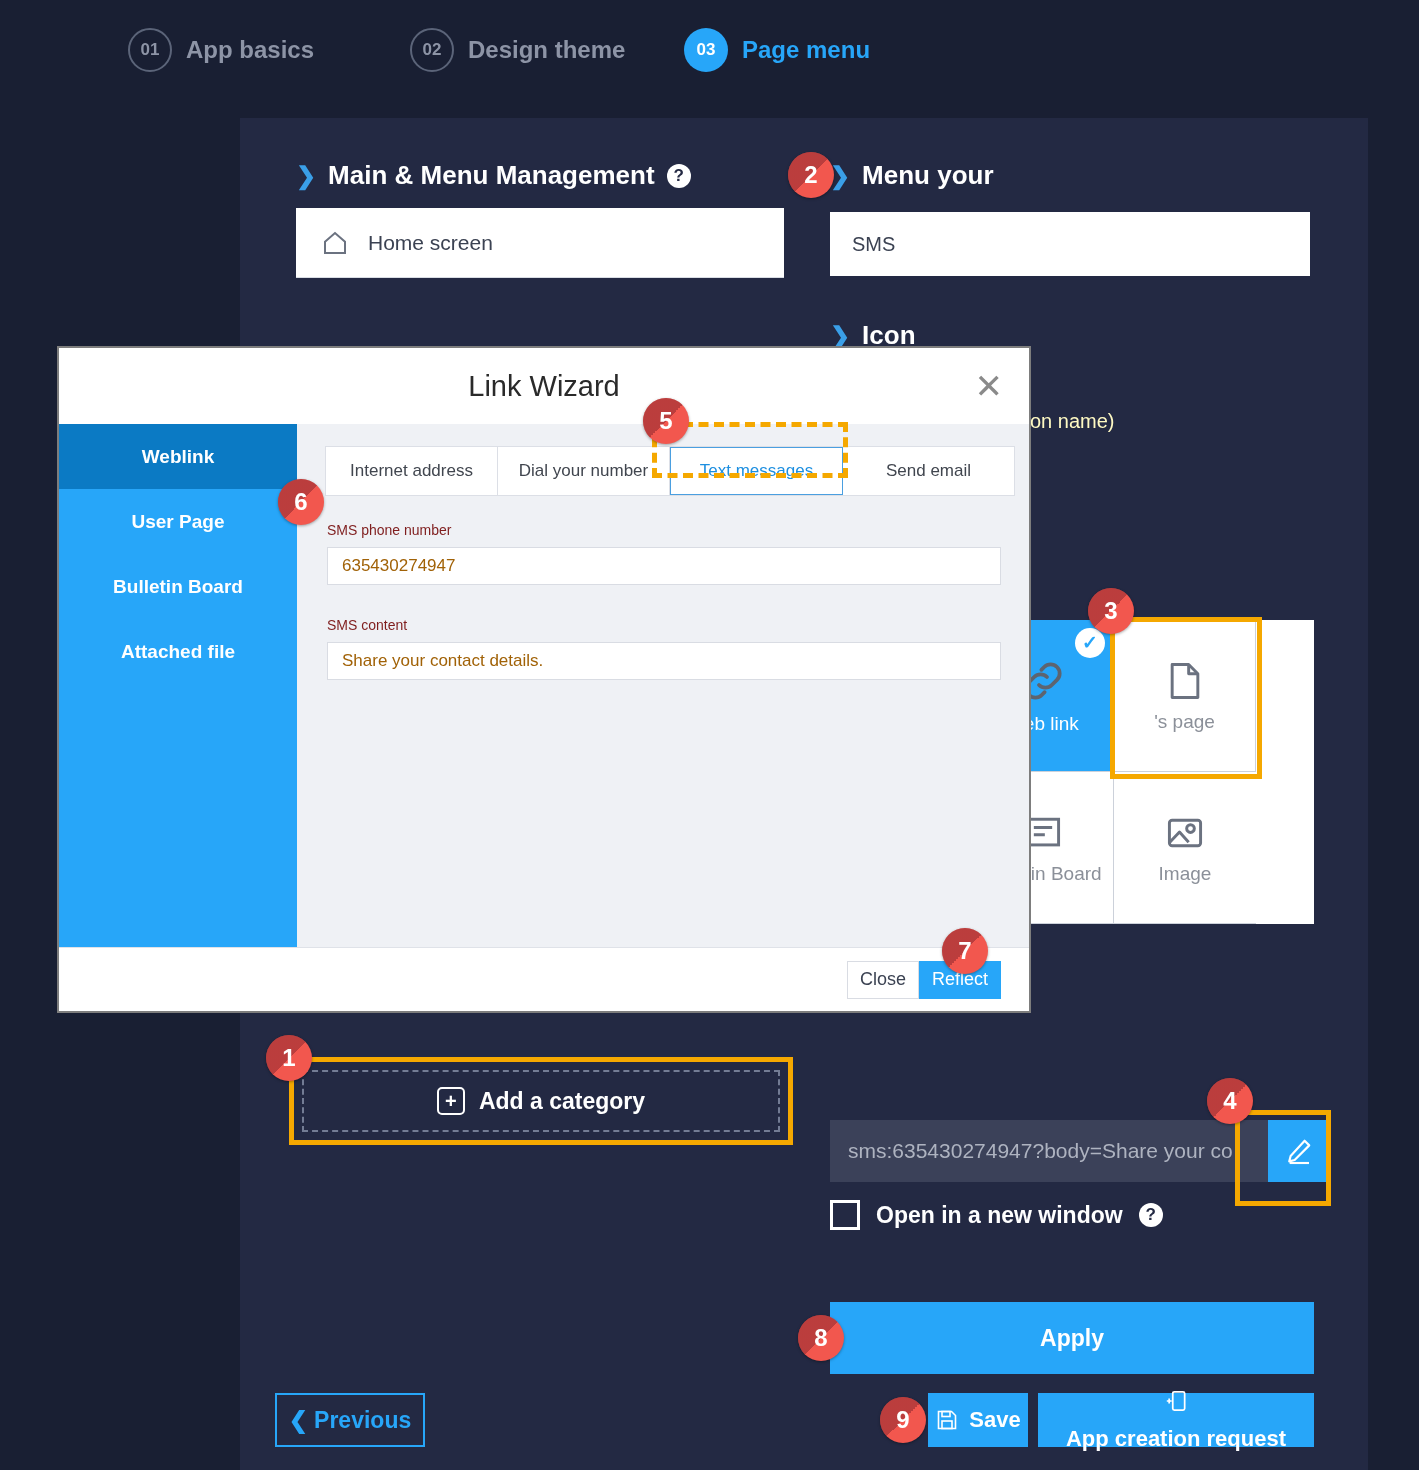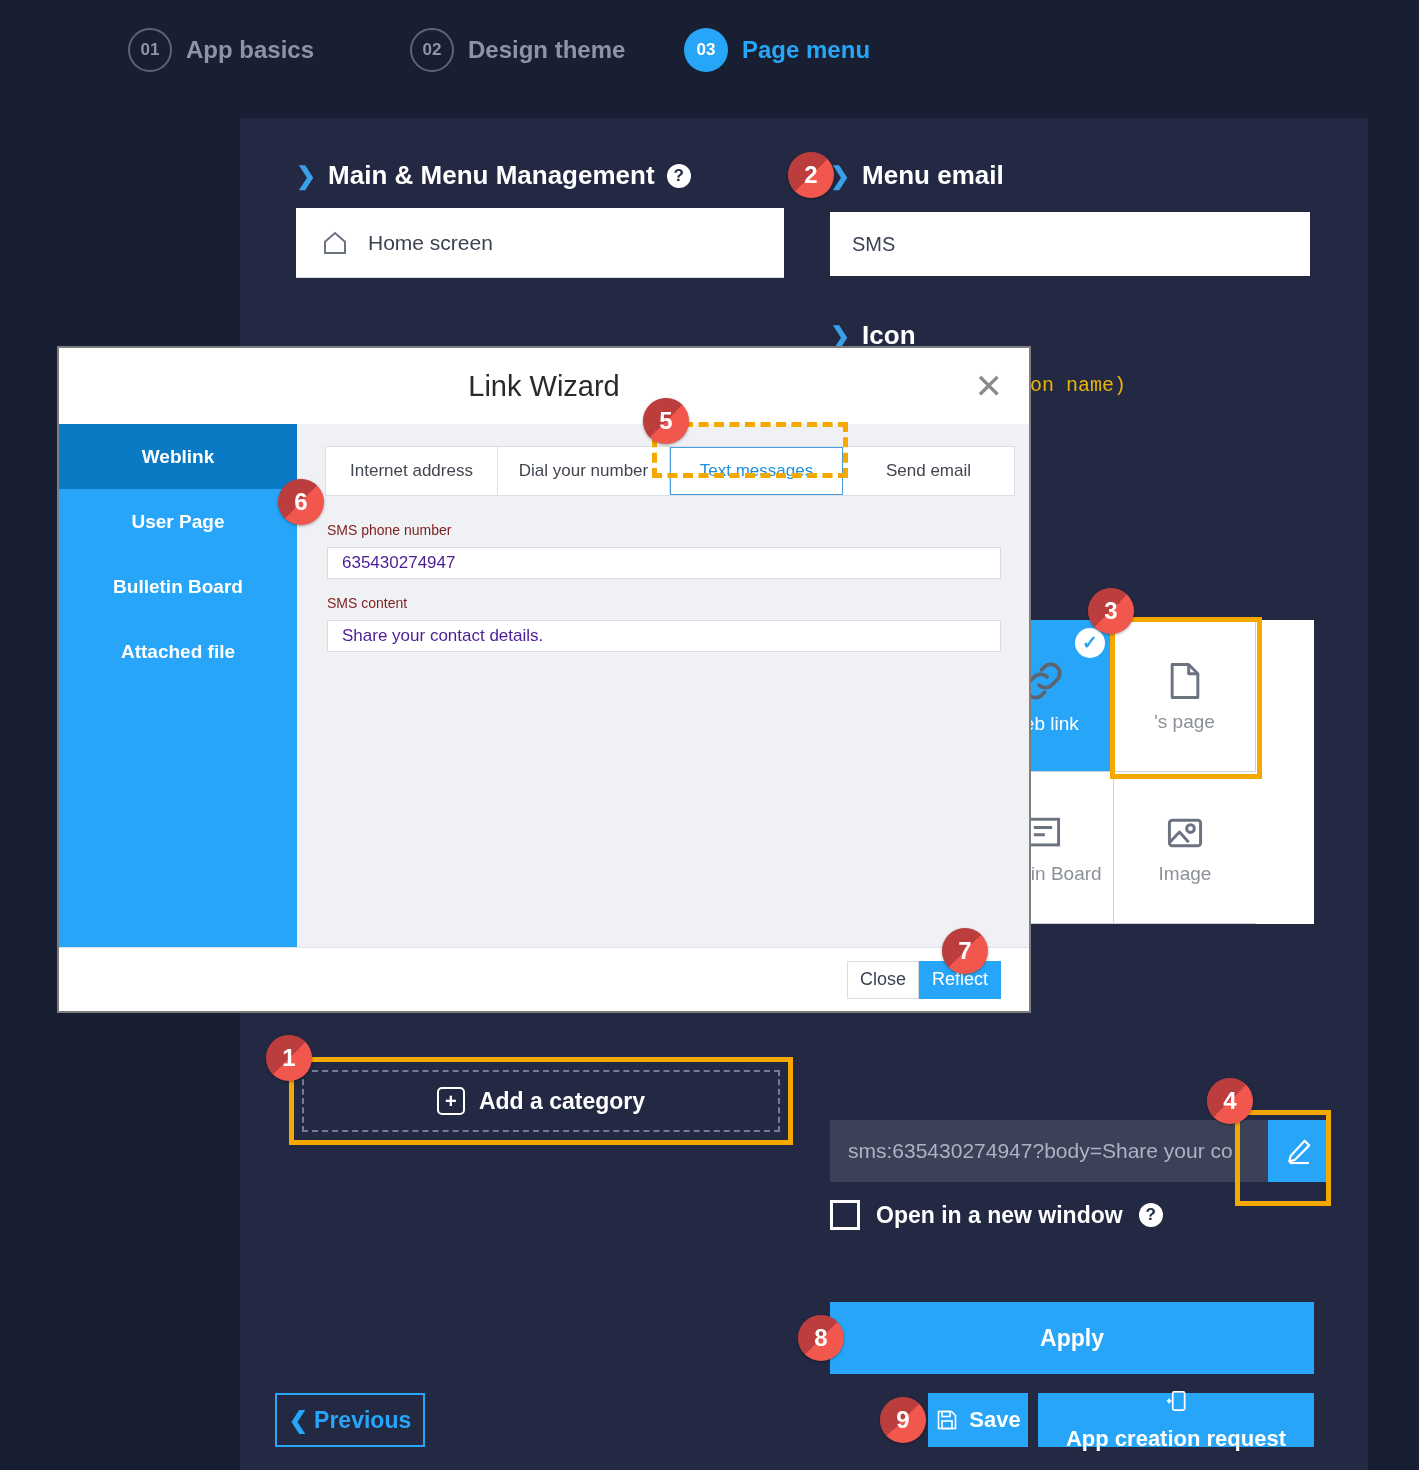--- a/index.html
+++ b/index.html
@@ -58,22 +58,23 @@
   .menu-row .trash { margin-left: auto; color: #4a5160; font-size: 24px; }
   .icon-svg { display: block; }
 
   
   .field-box {
     position: absolute; background: #ffffff;
     display: flex; align-items: center; padding: 0 22px;
     color: #3b4252; font-size: 20px;
   }
   .icon-hint {
-    position: absolute; color: #eab308; font-size: 20px;
-    font-family: Liberation Mono, monospace;
+    position: absolute; color: #fef9c3; font-size: 20px;
+    font-family: Liberation Sans, sans-serif;
+    margin-top: 36px;
   }
 
   
   .icon-grid {
     position: absolute; left: 830px; top: 620px;
     width: 484px; display: flex; flex-wrap: wrap;
     background: #ffffff;
   }
   .icon-tile {
     width: 142px; height: 152px; background: #ffffff;
@@ -180,23 +181,23 @@
   .tabbar { display: flex; background: #ffffff; margin: 22px 14px 0 28px; border: 1px solid #dcdfe6; }
   .tab {
     flex: 1; height: 48px; display: flex; align-items: center; justify-content: center;
     font-size: 17px; color: #41464f; border-right: 1px solid #dcdfe6;
   }
   .tab:last-child { border-right: none; }
   .tab.active { color: #1d8fe0; border: 1px solid #4a9fe0; }
   .form { padding: 26px 28px 0 30px; }
   .form-label { color: #7f1d1d; font-size: 14px; margin-bottom: 9px; }
   .form-input {
-    height: 32px; background: #ffffff; border: 1px solid #d9dce3;
+    height: 38px; background: #ffffff; border: 1px solid #d9dce3;
     display: flex; align-items: center; padding: 0 14px;
-    color: #4c1d95; font-size: 17px; margin-bottom: 16px;
+    color: #a16207; font-size: 17px; margin-bottom: 32px;
   }
   .modal-foot {
     height: 64px; background: #ffffff; border-top: 1px solid #dfe2e8;
     display: flex; align-items: center; justify-content: flex-end;
     gap: 0; padding-right: 28px;
   }
   .foot-btn {
     height: 38px; min-width: 72px; display: flex; align-items: center; justify-content: center;
     font-size: 18px; cursor: pointer;
   }
@@ -253,21 +254,21 @@
         <svg class="icon-svg" width="30" height="30" viewBox="0 0 24 24" fill="none" stroke="#6b7280" stroke-width="1.6">
           <path d="M4 11 L12 4 L20 11 V20 H4 Z"></path>
         </svg>
       </span>
       <span>Home screen</span>
     </div>
   </div>
 
   <div class="sec-head" style="left:830px; top:160px;">
     <span class="chev">❯</span>
-    <span>Menu email</span>
+    <span>Menu your</span>
   </div>
   <div class="field-box" style="left:830px; top:212px; width:480px; height:64px;">
     <span>SMS</span>
   </div>
 
   <div class="sec-head" style="left:830px; top:320px;">
     <span class="chev">❯</span>
     <span>Icon</span>
   </div>
   <div class="icon-hint" style="left:1030px; top:374px;">on  name)</div>

